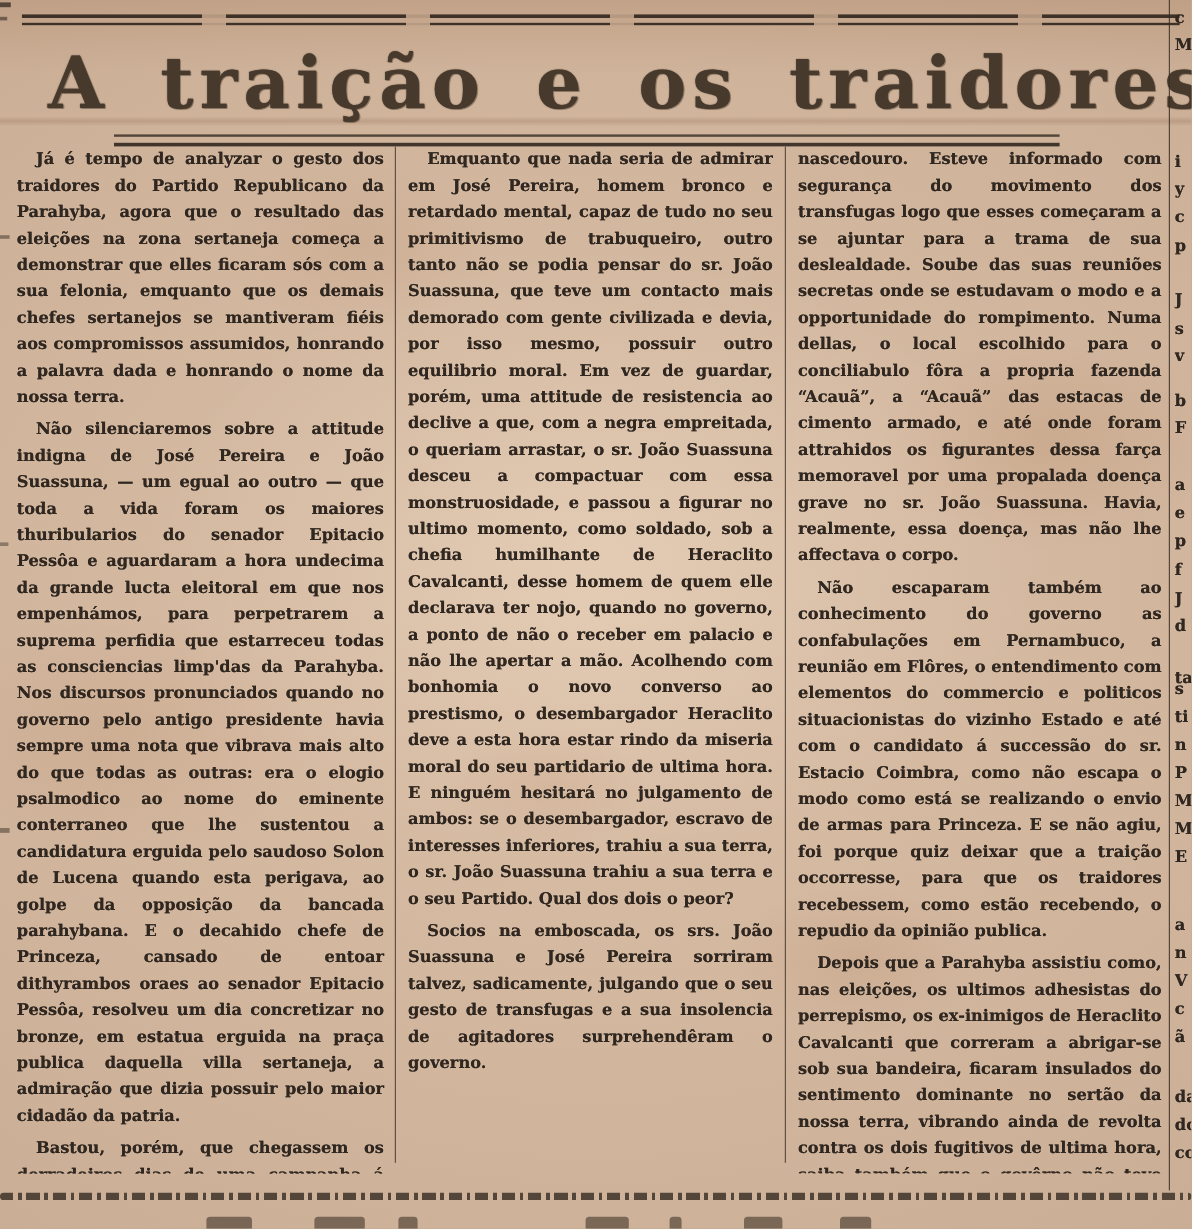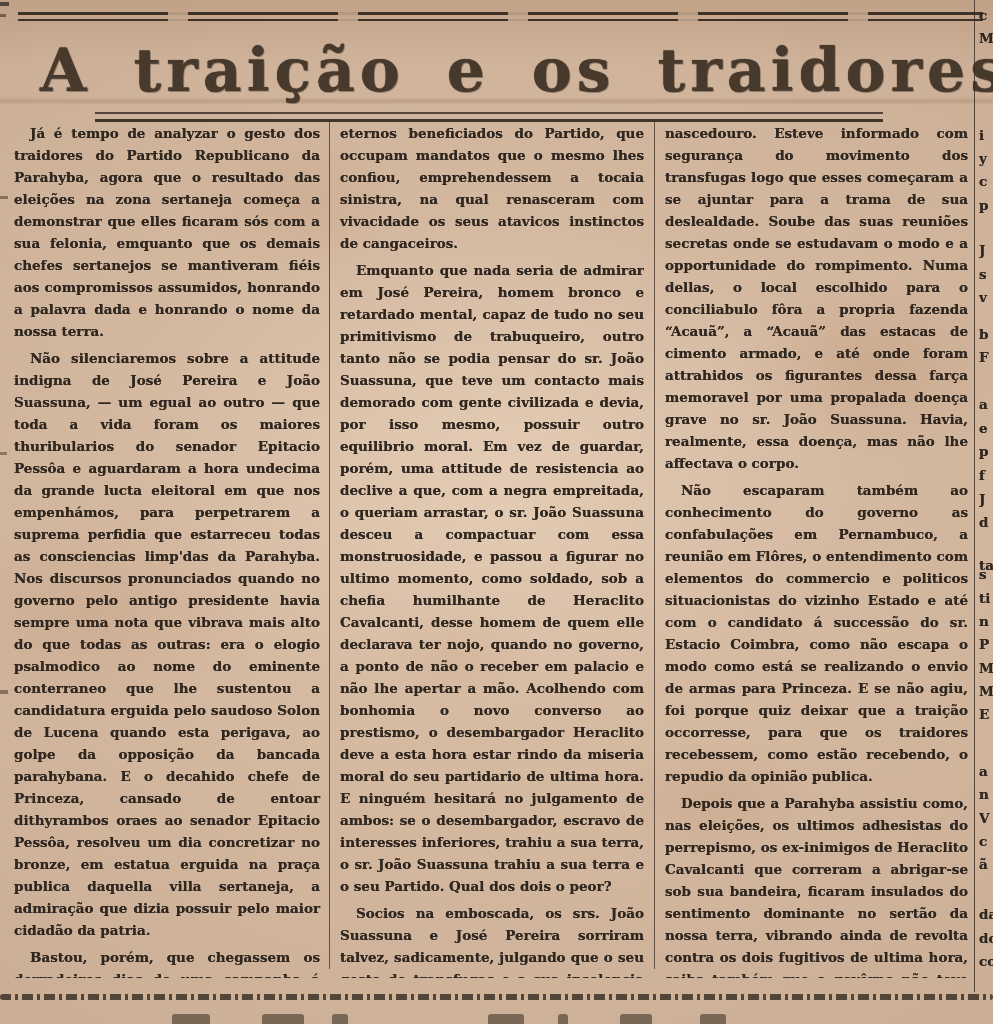--- a/index.html
+++ b/index.html
@@ -123,21 +123,20 @@
   <div class="rule-under"></div>
 
   <div class="columns">
     <div class="col col1">
       <p>Já é tempo de analyzar o gesto dos traidores do Partido Republicano da Parahyba, agora que o resultado das eleições na zona sertaneja começa a demonstrar que elles ficaram sós com a sua felonia, emquanto que os demais chefes sertanejos se mantiveram fiéis aos compromissos assumidos, honrando a palavra dada e honrando o nome da nossa terra.</p>
       <p>Não silenciaremos sobre a attitude indigna de José Pereira e João Suassuna, — um egual ao outro — que toda a vida foram os maiores thuribularios do senador Epitacio Pessôa e aguardaram a hora undecima da grande lucta eleitoral em que nos empenhámos, para perpetrarem a suprema perfidia que estarreceu todas as consciencias limp'das da Parahyba. Nos discursos pronunciados quando no governo pelo antigo presidente havia sempre uma nota que vibrava mais alto do que todas as outras: era o elogio psalmodico ao nome do eminente conterraneo que lhe sustentou a candidatura erguida pelo saudoso Solon de Lucena quando esta perigava, ao golpe da opposição da bancada parahybana. E o decahido chefe de Princeza, cansado de entoar dithyrambos oraes ao senador Epitacio Pessôa, resolveu um dia concretizar no bronze, em estatua erguida na praça publica daquella villa sertaneja, a admiração que dizia possuir pelo maior cidadão da patria.</p>
       <p>Bastou, porém, que chegassem os derradeiros dias de uma campanha á qual tinham elles hypothecado em publico a sua solidariedade, e lhes assaltasse o pensamento de que os adversarios sentiam o bafejo do poder federal, para que esses dois homens,</p>
     </div>
     <div class="vrule"></div>
     <div class="col col2">
-      <p class="cont">eternos beneficiados do Partido, que occupam mandatos que o mesmo lhes confiou, emprehendessem a tocaia sinistra, na qual renasceram com vivacidade os seus atavicos instinctos de cangaceiros.</p>
       <p>Emquanto que nada seria de admirar em José Pereira, homem bronco e retardado mental, capaz de tudo no seu primitivismo de trabuqueiro, outro tanto não se podia pensar do sr. João Suassuna, que teve um contacto mais demorado com gente civilizada e devia, por isso mesmo, possuir outro equilibrio moral. Em vez de guardar, porém, uma attitude de resistencia ao declive a que, com a negra empreitada, o queriam arrastar, o sr. João Suassuna desceu a compactuar com essa monstruosidade, e passou a figurar no ultimo momento, como soldado, sob a chefia humilhante de Heraclito Cavalcanti, desse homem de quem elle declarava ter nojo, quando no governo, a ponto de não o receber em palacio e não lhe apertar a mão. Acolhendo com bonhomia o novo converso ao prestismo, o desembargador Heraclito deve a esta hora estar rindo da miseria moral do seu partidario de ultima hora. E ninguém hesitará no julgamento de ambos: se o desembargador, escravo de interesses inferiores, trahiu a sua terra, o sr. João Suassuna trahiu a sua terra e o seu Partido. Qual dos dois o peor?</p>
       <p>Socios na emboscada, os srs. João Suassuna e José Pereira sorriram talvez, sadicamente, julgando que o seu gesto de transfugas e a sua insolencia de agitadores surprehendêram o governo.</p>
 
     </div>
     <div class="vrule"></div>
     <div class="col col3">
       <p class="cont">nascedouro. Esteve informado com segurança do movimento dos transfugas logo que esses começaram a se ajuntar para a trama de sua deslealdade. Soube das suas reuniões secretas onde se estudavam o modo e a opportunidade do rompimento. Numa dellas, o local escolhido para o conciliabulo fôra a propria fazenda “Acauã”, a “Acauã” das estacas de cimento armado, e até onde foram attrahidos os figurantes dessa farça memoravel por uma propalada doença grave no sr. João Suassuna. Havia, realmente, essa doença, mas não lhe affectava o corpo.</p>
       <p>Não escaparam também ao conhecimento do governo as confabulações em Pernambuco, a reunião em Flôres, o entendimento com elementos do commercio e politicos situacionistas do vizinho Estado e até com o candidato á successão do sr. Estacio Coimbra, como não escapa o modo como está se realizando o envio de armas para Princeza. E se não agiu, foi porque quiz deixar que a traição occorresse, para que os traidores recebessem, como estão recebendo, o repudio da opinião publica.</p>
       <p>Depois que a Parahyba assistiu como, nas eleições, os ultimos adhesistas do perrepismo, os ex-inimigos de Heraclito Cavalcanti que correram a abrigar-se sob sua bandeira, ficaram insulados do sentimento dominante no sertão da nossa terra, vibrando ainda de revolta contra os dois fugitivos de ultima hora, saiba também que o govêrno não teve uma desillusão profunda nem uma surpresa chocante, porque estava com o espirito preparado para a noticia da deserção.</p>
     </div>

